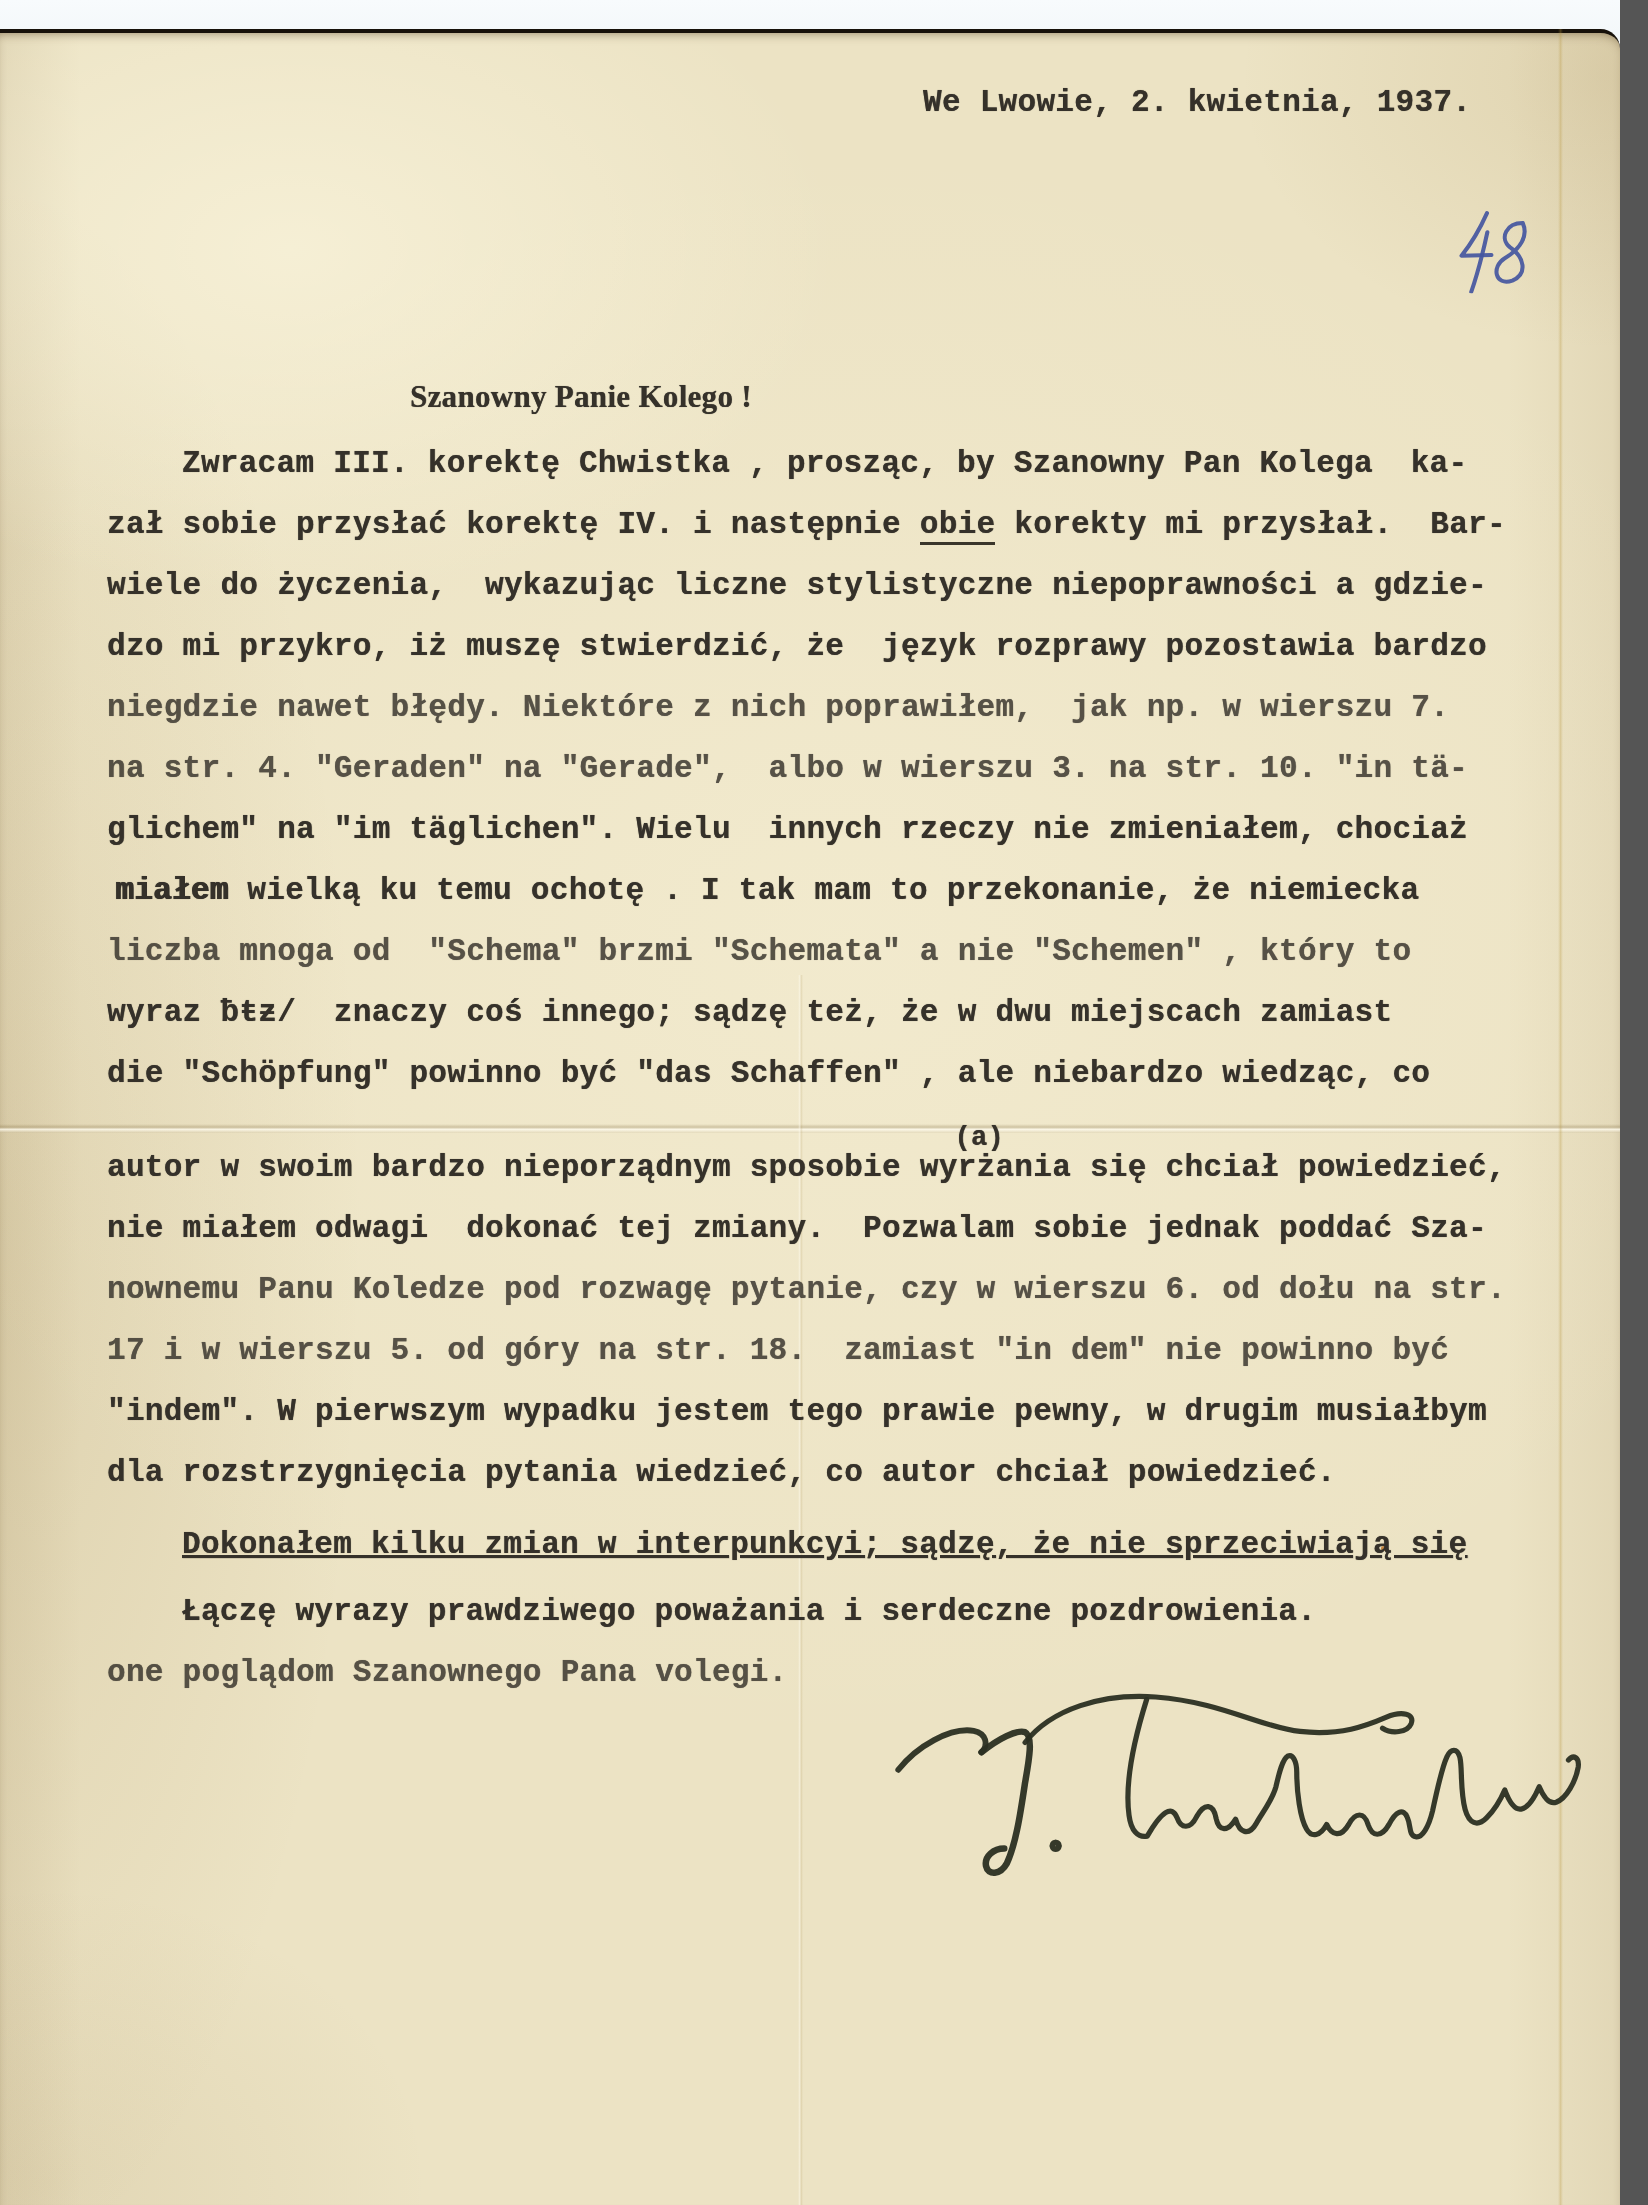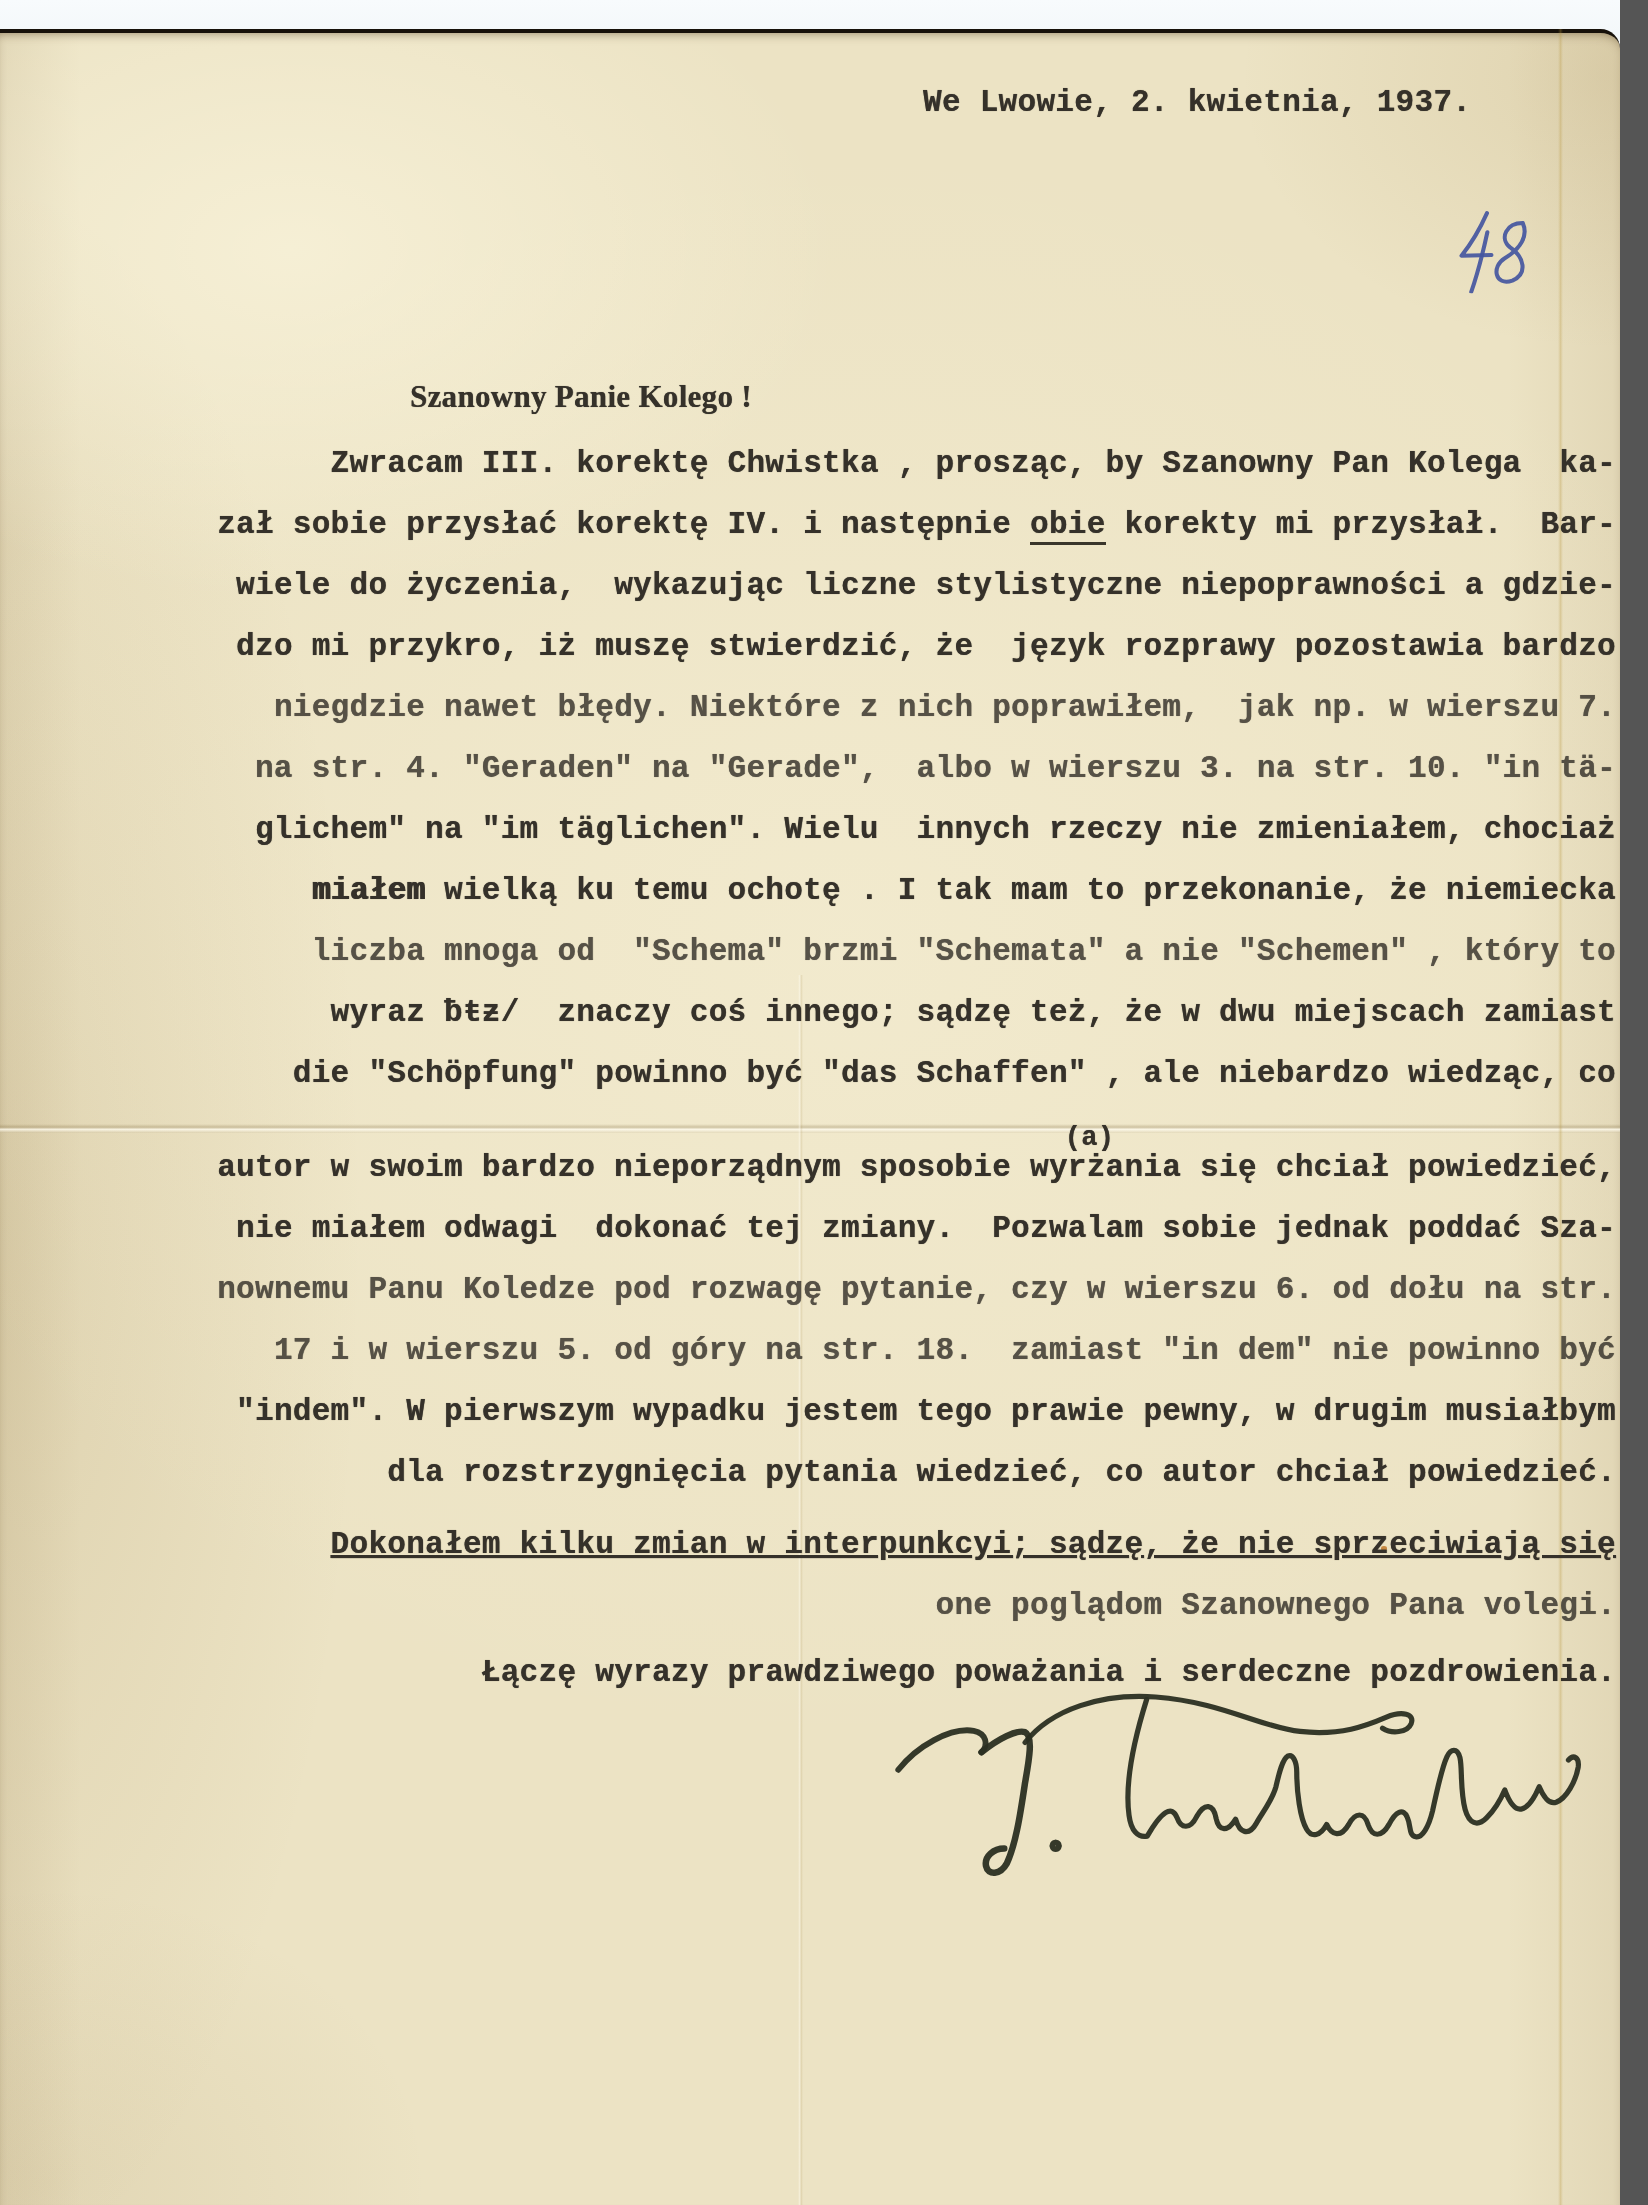--- a/index.html
+++ b/index.html
@@ -45,21 +45,21 @@
   .typed{
     color:var(--ink,#35312a);
     font-weight:700;
     font-size:31px;
     text-shadow:0 0 0.8px rgba(43,40,33,.65), 0.4px 0.4px 0.4px rgba(43,40,33,.35);
     letter-spacing:0.3px;
   }
   #date-line{position:absolute;left:923px;top:72px;height:61px;line-height:61px;white-space:pre;}
   #salutation{position:absolute;left:410px;top:366px;height:61px;line-height:61px;white-space:pre;font-family:Liberation Serif, serif;}
   #body-lines{position:absolute;left:107px;top:433px;width:1509px;}
-  .line{white-space:pre;height:61px;line-height:61px;position:relative;text-align:right;}
+  .line{white-space:pre;height:61px;line-height:61px;position:relative;}
   .line.indent{padding-left:75px;}
   .line.faded{opacity:.82;}
   .seg-u{border-bottom:3.9px solid rgba(38,34,26,.9);}
   .seg-b{text-shadow:1.2px 0 0 currentColor, 0 0 0.8px rgba(43,40,33,.65);margin-left:8px;}
   .seg-sup{
     display:inline-block;width:0;overflow:visible;position:relative;
     top:-31px;left:-22px;font-size:27px;line-height:27px;
   }
   
   .hand-48{position:absolute;left:1455px;top:207px;transform:rotate(5deg);}
@@ -103,22 +103,22 @@
       <div class="line faded"><span>liczba mnoga od  "Schema" brzmi "Schemata" a nie "Schemen" , który to</span></div>
       <div class="line"><span>wyraz ƀŧƶ/  znaczy coś innego; sądzę też, że w dwu miejscach zamiast</span></div>
       <div class="line"><span>die "Schöpfung" powinno być "das Schaffen" , ale niebardzo wiedząc, co</span></div>
       <div class="line" style="margin-top: 33px;"><span>autor w swoim bardzo nieporządnym sposobie wyr</span><span class="seg-sup">(a)</span><span>żania się chciał powiedzieć,</span></div>
       <div class="line"><span>nie miałem odwagi  dokonać tej zmiany.  Pozwalam sobie jednak poddać Sza-</span></div>
       <div class="line faded"><span>nownemu Panu Koledze pod rozwagę pytanie, czy w wierszu 6. od dołu na str.</span></div>
       <div class="line faded"><span>17 i w wierszu 5. od góry na str. 18.  zamiast "in dem" nie powinno być</span></div>
       <div class="line"><span>"indem". W pierwszym wypadku jestem tego prawie pewny, w drugim musiałbym</span></div>
       <div class="line"><span>dla rozstrzygnięcia pytania wiedzieć, co autor chciał powiedzieć.</span></div>
       <div class="line indent" style="margin-top: 11px; text-decoration: underline;"><span>Dokonałem kilku zmian w interpunkcyi; sądzę, że nie sprzeciwiają się</span></div>
+      <div class="line indent" style="margin-top: 5.9px;"><span>Łączę wyrazy prawdziwego poważania i serdeczne pozdrowienia.</span></div>
       <div class="line faded"><span>one poglądom Szanownego Pana volegi.</span></div>
-      <div class="line indent" style="margin-top: 5.9px;"><span>Łączę wyrazy prawdziwego poważania i serdeczne pozdrowienia.</span></div>
     </div>
 
   <svg class="signature" width="741" height="208" viewBox="0 0 1140 320" role="img" aria-label="K. Twardowski">
     <path stroke-width="9" d="M 42,132 C 70,96 122,66 158,72 C 178,76 181,94 170,105"></path>
     <path stroke-width="10" d="M 170,105 C 196,84 224,70 237,74 C 250,80 243,118 237,152 C 229,206 222,248 209,276 C 199,294 180,295 177,280 C 174,265 189,253 205,253"></path>
     <path stroke-width="8" d="M 237,90 C 278,38 356,14 438,20 C 540,28 598,66 660,73 C 722,80 763,64 793,51 C 817,41 837,46 831,61 C 825,75 801,77 787,68"></path>
     <path stroke-width="8" d="M 424,24 C 404,88 390,152 397,202 C 400,226 411,237 425,234 C 447,196 463,185 471,206 C 477,223 491,224 501,204 C 513,182 527,184 531,207 C 535,227 549,228 561,208 C 567,229 581,235 593,214 C 601,199 617,180 623,158 C 628,136 633,116 641,111 C 649,107 655,119 655,136 C 655,166 660,206 670,223 C 678,237 691,234 701,216 C 709,233 723,237 735,216 C 745,197 759,196 765,217 C 771,235 785,237 797,216 C 807,196 819,190 825,205 C 831,218 827,233 838,235 C 848,237 858,220 864,195 C 870,167 878,129 886,112 C 892,99 902,98 906,113 C 910,130 906,162 914,193 C 920,215 933,220 947,206 C 960,193 969,177 975,163 C 981,179 990,196 1002,192 C 1014,188 1022,172 1028,158 C 1034,172 1042,186 1054,182 C 1070,176 1084,150 1088,128 C 1090,113 1081,108 1073,117"></path>
     <path stroke-width="9" d="M 284,244 a 5,5 0 1 0 0.2,0"></path>
   </svg>
 

